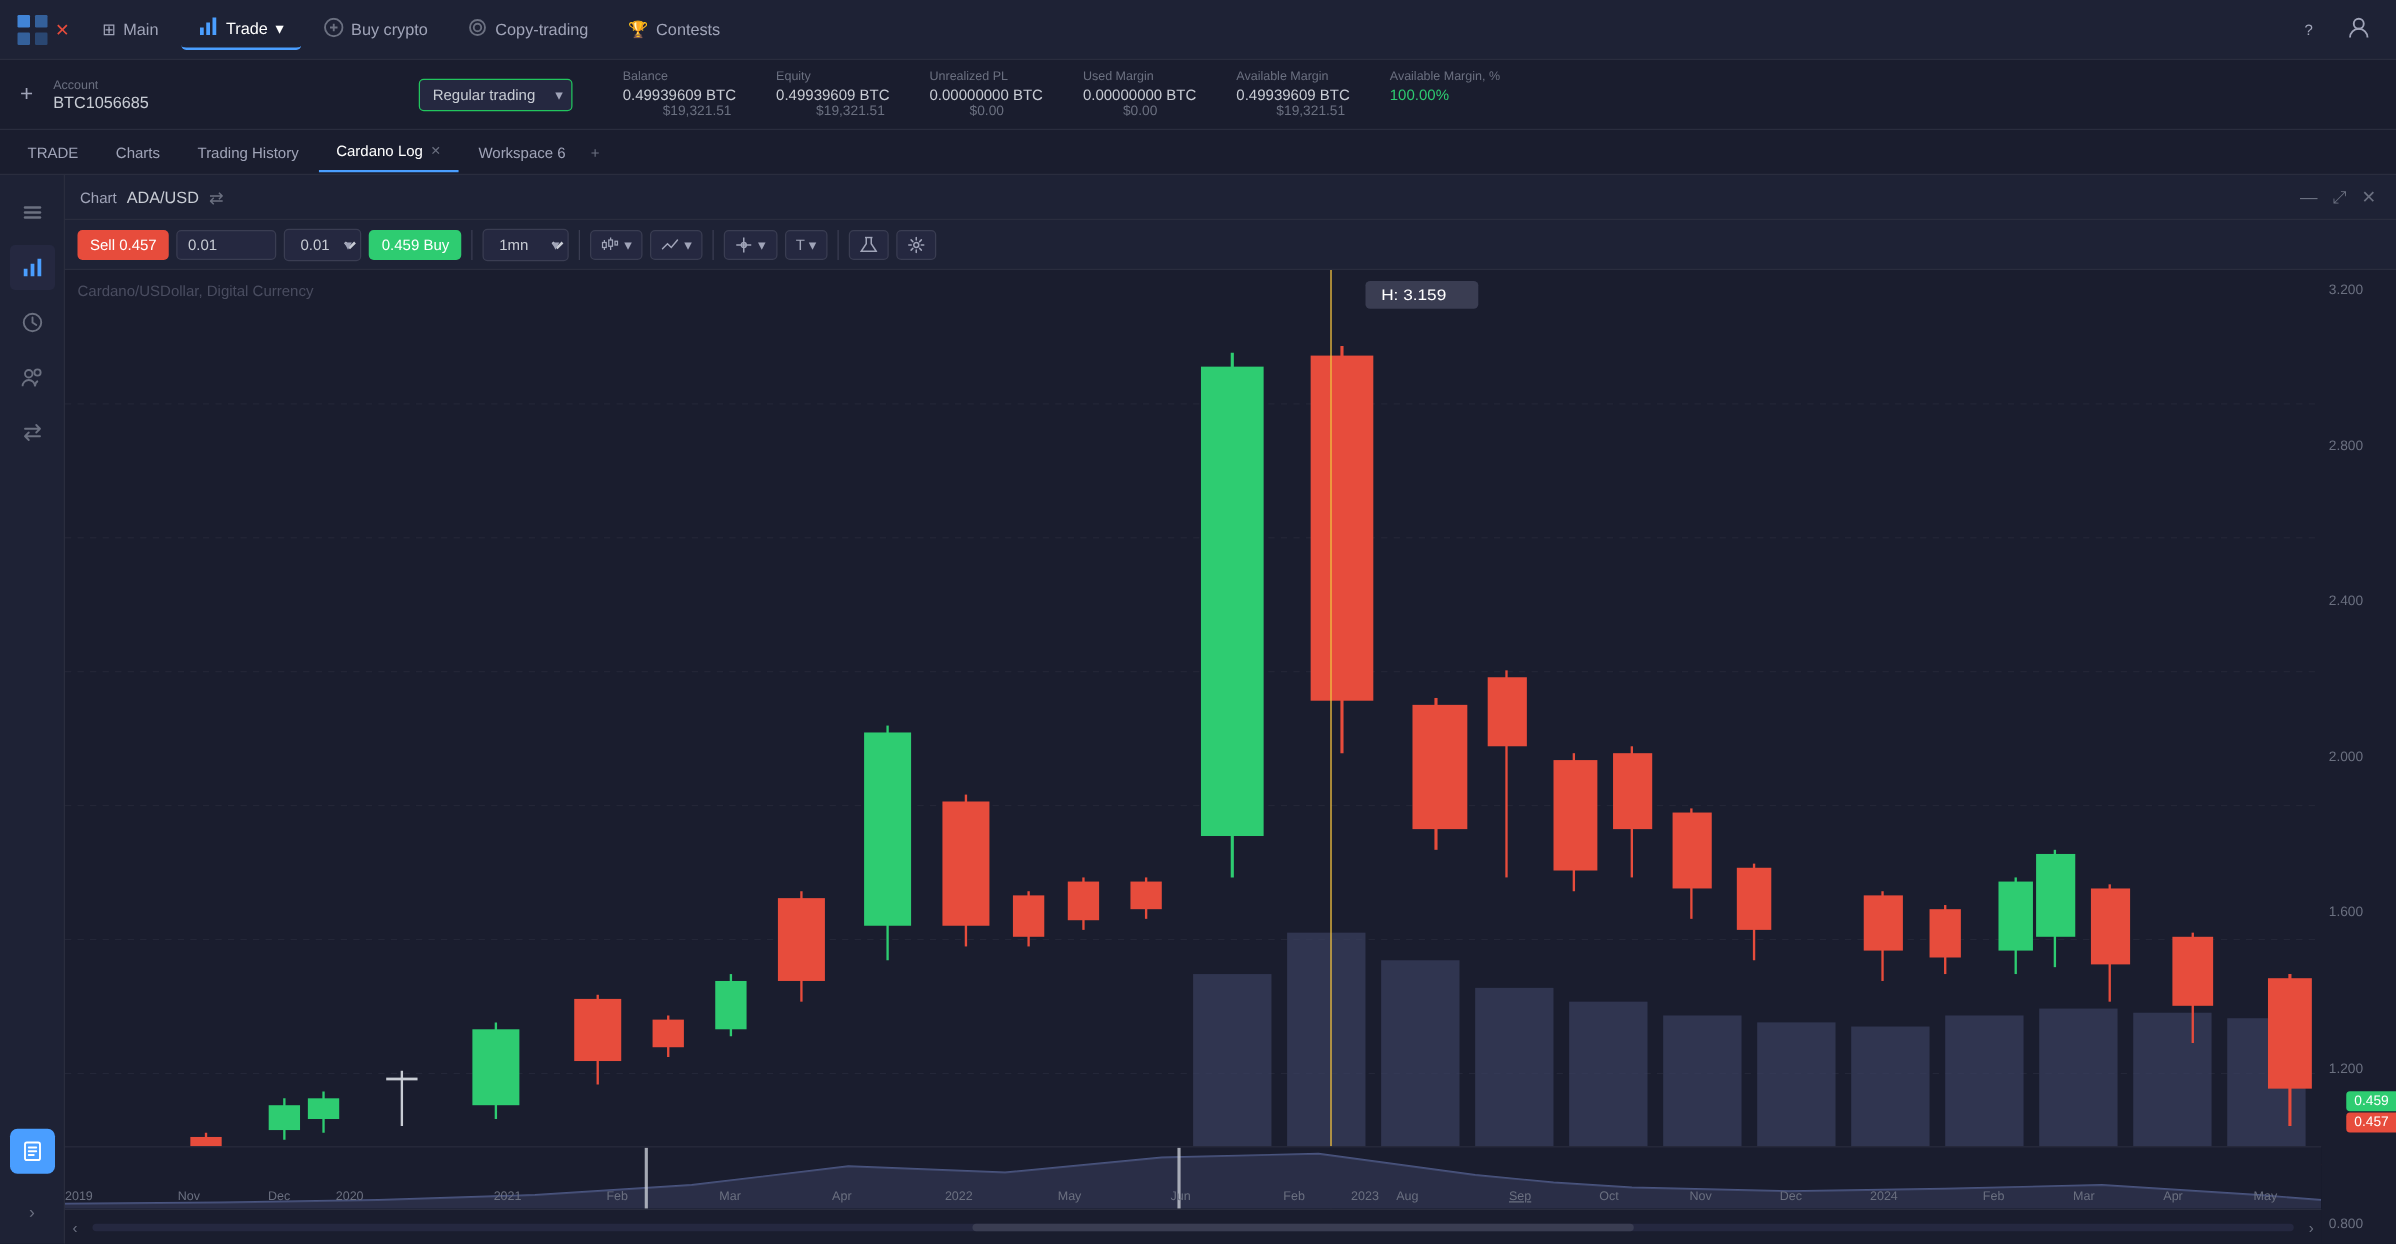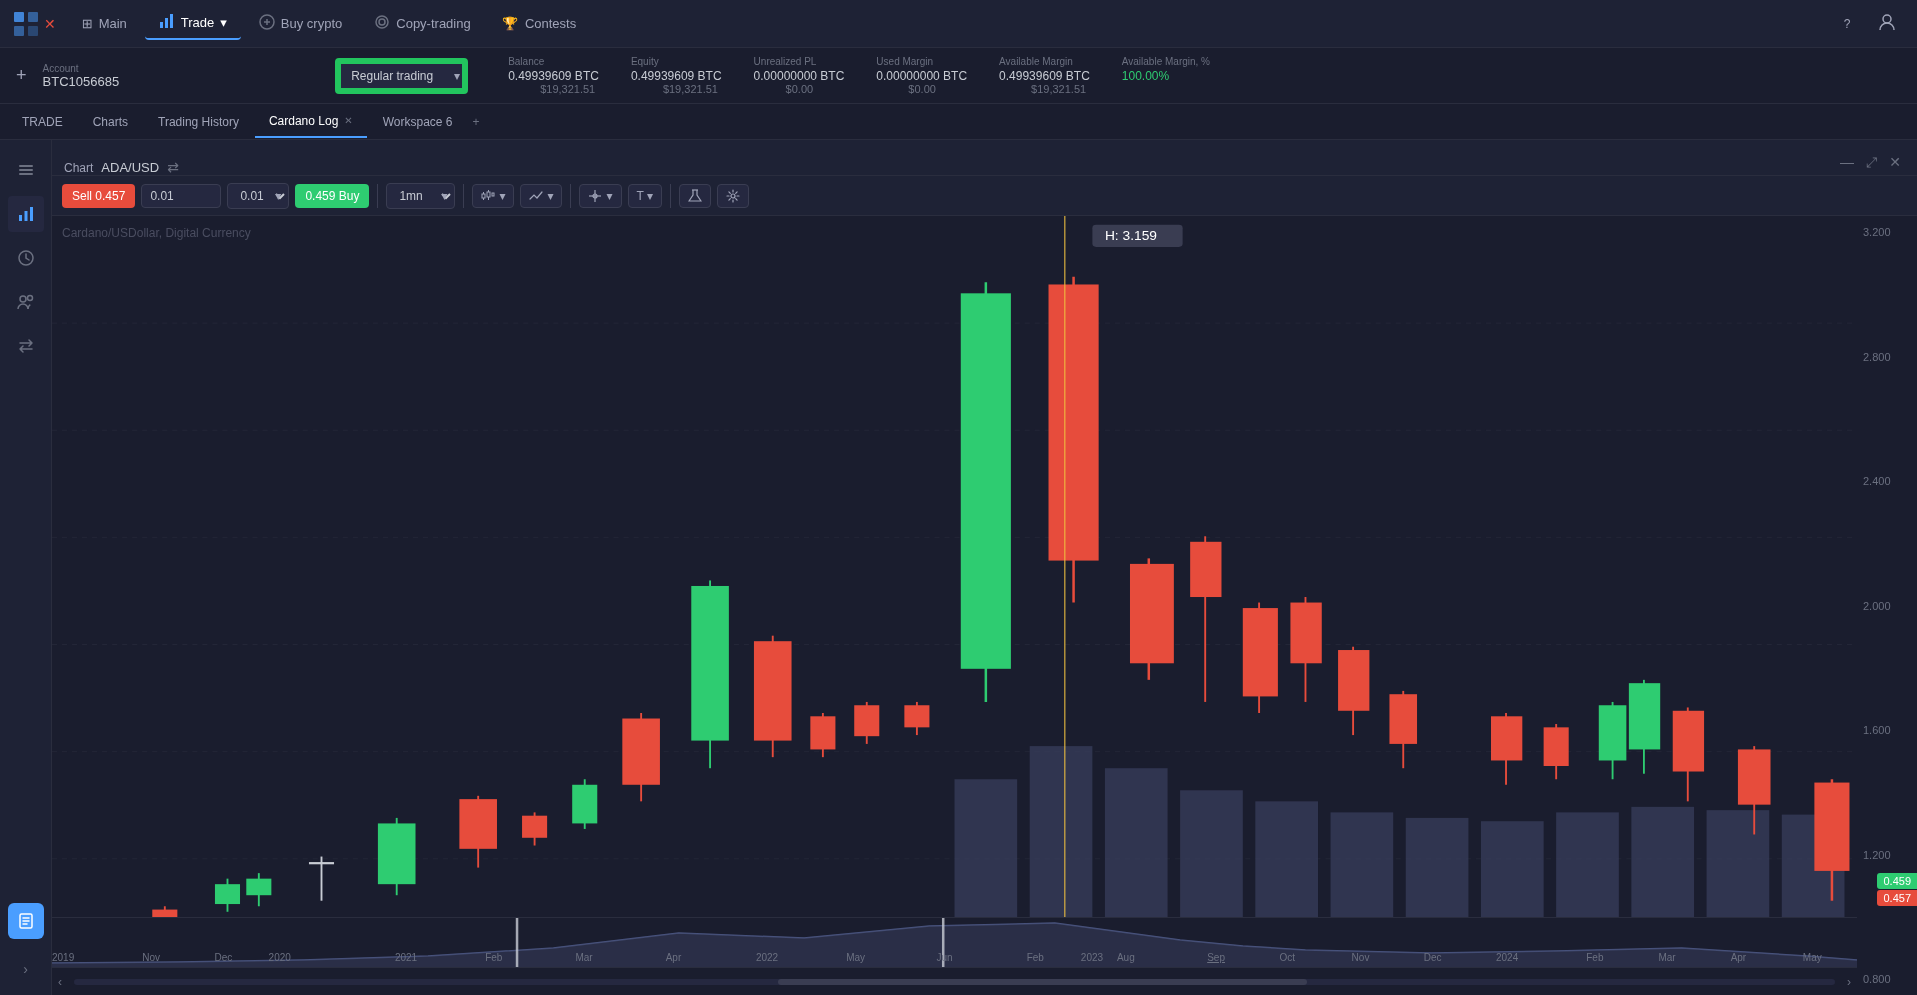--- a/index.html
+++ b/index.html
@@ -15,21 +15,21 @@
     .nav-separator { flex: 1; }
     .nav-icon-btn { width: 36px; height: 36px; display: flex; align-items: center; justify-content: center; border-radius: 50%; cursor: pointer; color: #a0a4b8; }
 
     
     .account-bar { display: flex; align-items: center; background: #1a1d2e; height: 56px; padding: 0 16px; border-bottom: 1px solid #2a2d3e; gap: 16px; }
     .account-add { color: #a0a4b8; cursor: pointer; font-size: 18px; }
     .account-info { display: flex; flex-direction: column; }
     .account-label { font-size: 10px; color: #6b7080; }
     .account-id { font-size: 13px; color: #c8ccd4; font-weight: 500; text-align: center; }
     .trading-mode { margin-left: auto; display: flex; align-items: center; }
-    .trading-mode select { background: #252840; border: 6px solid #22c55e; color: #c8ccd4; padding: 5px 28px 5px 10px; border-radius: 4px; font-size: 12px; cursor: pointer; appearance: none; }
+    .trading-mode select { background: #252840; border: 1px solid #22c55e; color: #c8ccd4; padding: 5px 28px 5px 10px; border-radius: 4px; font-size: 12px; cursor: pointer; appearance: none; }
     .select-wrapper { position: relative; display: inline-block; }
     .select-wrapper::after { content: '▾'; position: absolute; right: 8px; top: 50%; transform: translateY(-50%); color: #a0a4b8; pointer-events: none; }
     .balance-items { display: flex; gap: 32px; margin-left: 32px; }
     .balance-item { display: flex; flex-direction: column; }
     .balance-title { font-size: 10px; color: #6b7080; margin-bottom: 2px; }
     .balance-btc { font-size: 12px; color: #c8ccd4; }
     .balance-usd { font-size: 11px; color: #6b7080; margin-left: 32px; }
     .balance-green { color: #2ecc71; }
 
     
@@ -42,21 +42,21 @@
     
     .main-layout { display: flex; height: calc(995px - 48px - 56px - 36px); }
     .sidebar-left { width: 52px; background: #1e2235; border-right: 1px solid #2a2d3e; display: flex; flex-direction: column; align-items: center; padding: 12px 0; gap: 8px; }
     .sidebar-icon { width: 36px; height: 36px; display: flex; align-items: center; justify-content: center; border-radius: 4px; cursor: pointer; color: #6b7080; font-size: 16px; }
     .sidebar-icon.active { color: #4a9eff; background: #252840; }
     .sidebar-icon.active-blue { background: #4a9eff; color: #fff; border-radius: 6px; }
     .sidebar-spacer { flex: 1; }
 
     
     .chart-container { flex: 1; background: #1a1d2e; display: flex; flex-direction: column; }
-    .chart-header { display: flex; align-items: flex-end; background: #1e2235; height: 36px; padding: 0 12px; border-bottom: 1px solid #2a2d3e; gap: 8px; }
+    .chart-header { display: flex; align-items: center; background: #1e2235; height: 36px; padding: 0 12px; border-bottom: 1px solid #2a2d3e; gap: 8px; }
     .chart-title { color: #a0a4b8; font-size: 12px; }
     .chart-pair { color: #c8ccd4; font-size: 13px; font-weight: 500; }
     .chart-header-actions { margin-left: auto; display: flex; gap: 4px; }
     .chart-hdr-btn { color: #6b7080; cursor: pointer; padding: 4px; font-size: 14px; }
 
     
     .chart-toolbar { display: flex; align-items: center; background: #1e2235; height: 40px; padding: 0 10px; border-bottom: 1px solid #2a2d3e; gap: 6px; }
     .sell-btn { background: #e74c3c; color: #fff; border: none; border-radius: 4px; padding: 5px 10px; font-size: 12px; cursor: pointer; white-space: nowrap; }
     .buy-btn { background: #2ecc71; color: #fff; border: none; border-radius: 4px; padding: 5px 10px; font-size: 12px; cursor: pointer; white-space: nowrap; text-align: right; }
     .qty-input { background: #252840; border: 1px solid #3a3d52; color: #c8ccd4; padding: 4px 8px; border-radius: 4px; width: 80px; font-size: 12px; }

